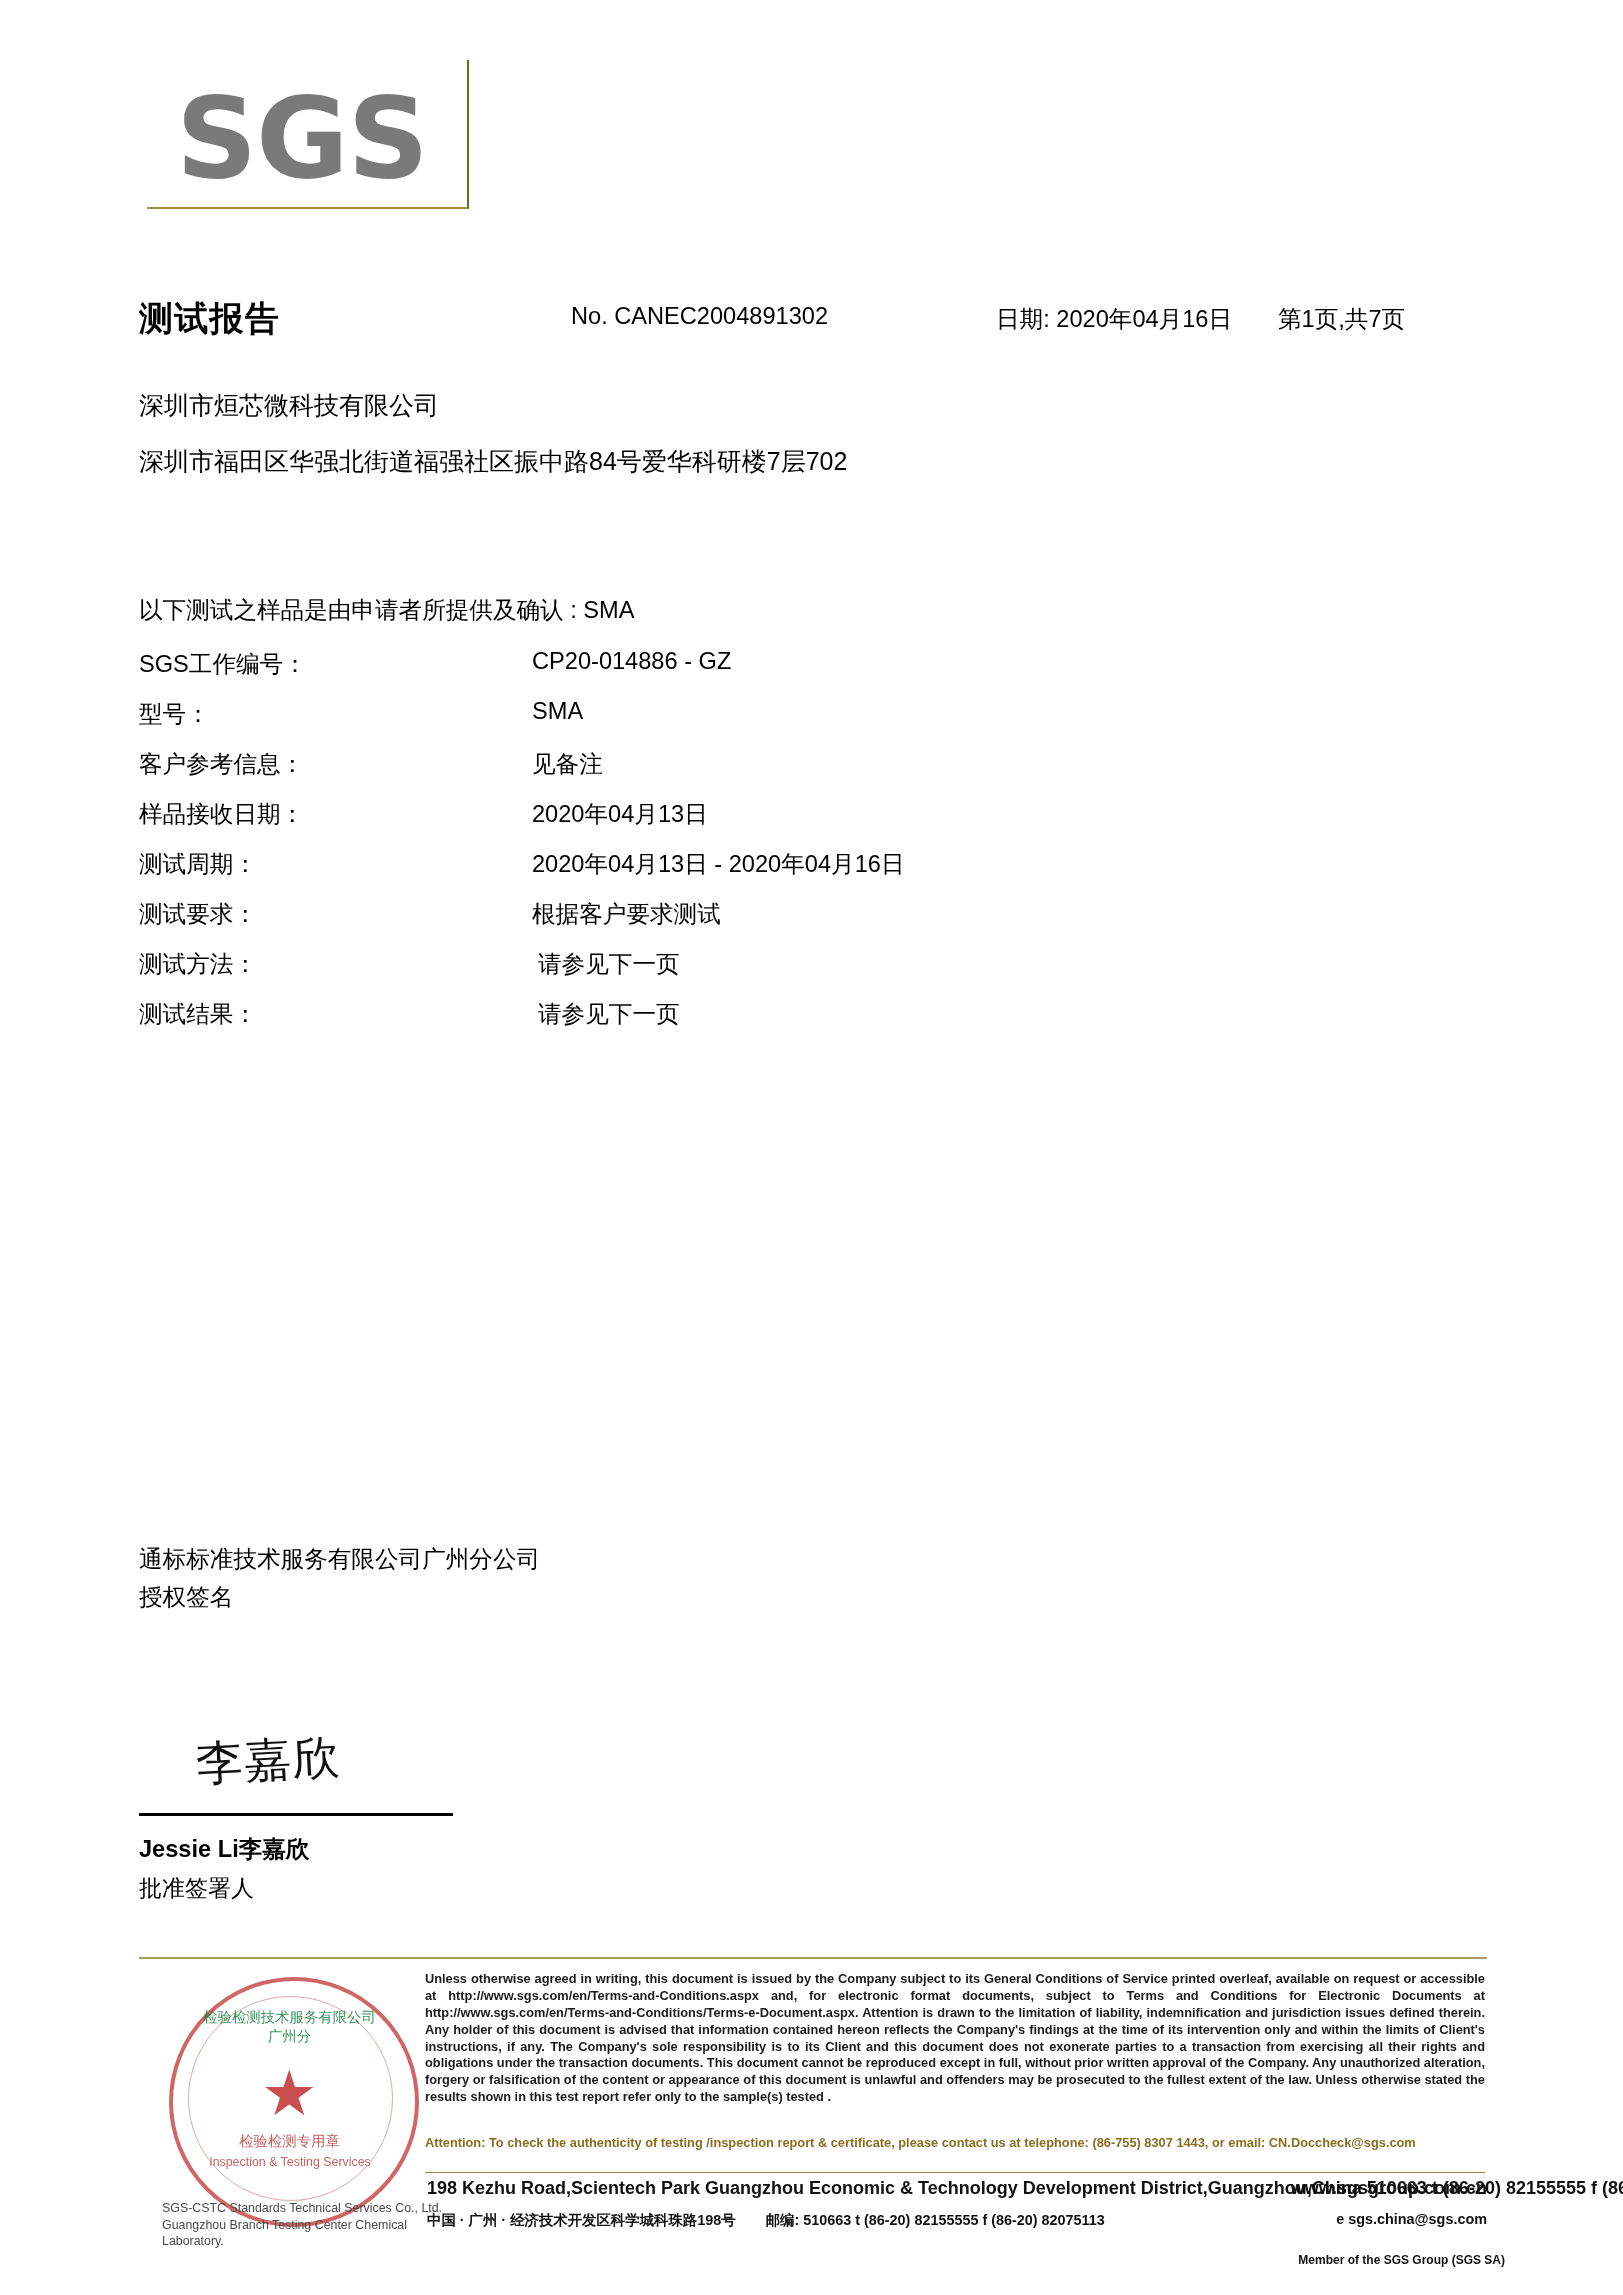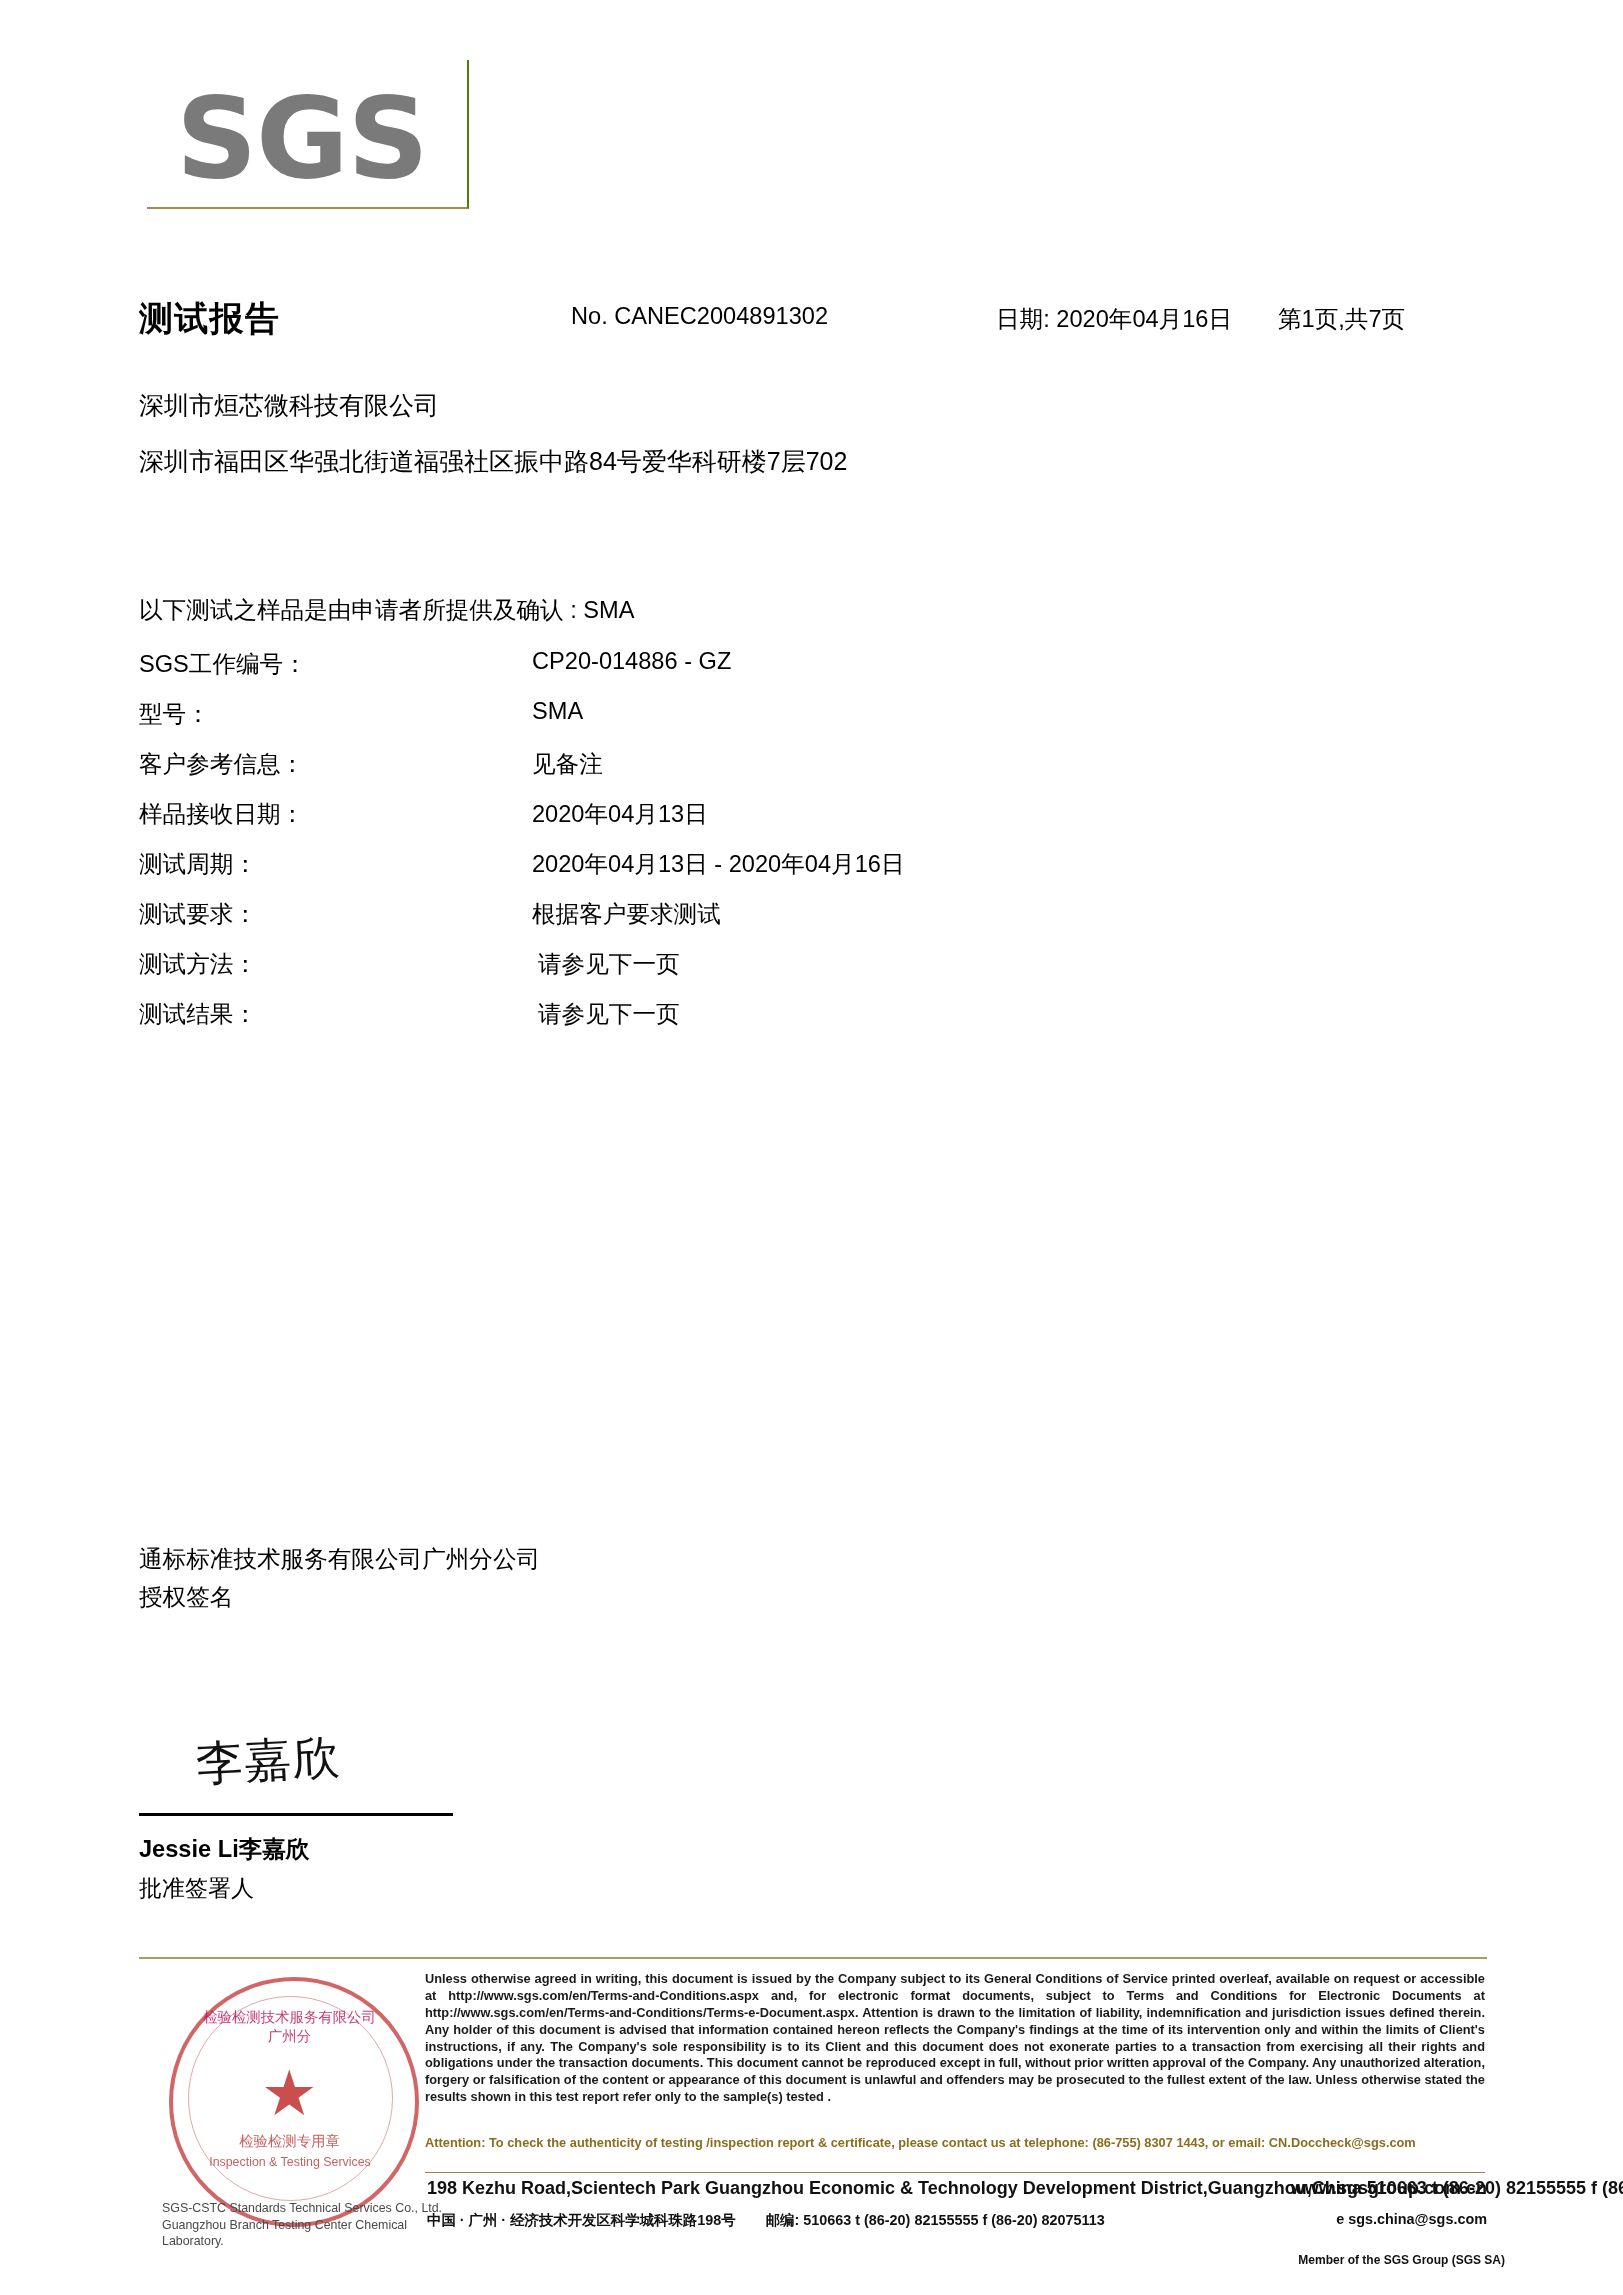--- a/index.html
+++ b/index.html
@@ -228,21 +228,21 @@
     line-height: 1;
     opacity: .9;
   }
   .stamp-cn-top {
     position: absolute;
     left: 36px;
     top: 38px;
     width: 183px;
     text-align: center;
     font-size: 14.4px;
-    color: #be185d;
+    color: #15803d;
     opacity: .85;
   }
   .stamp-cn-mid {
     position: absolute;
     left: 39px;
     top: 162px;
     width: 177px;
     text-align: center;
     font-size: 14.4px;
     color: #c0504d;

